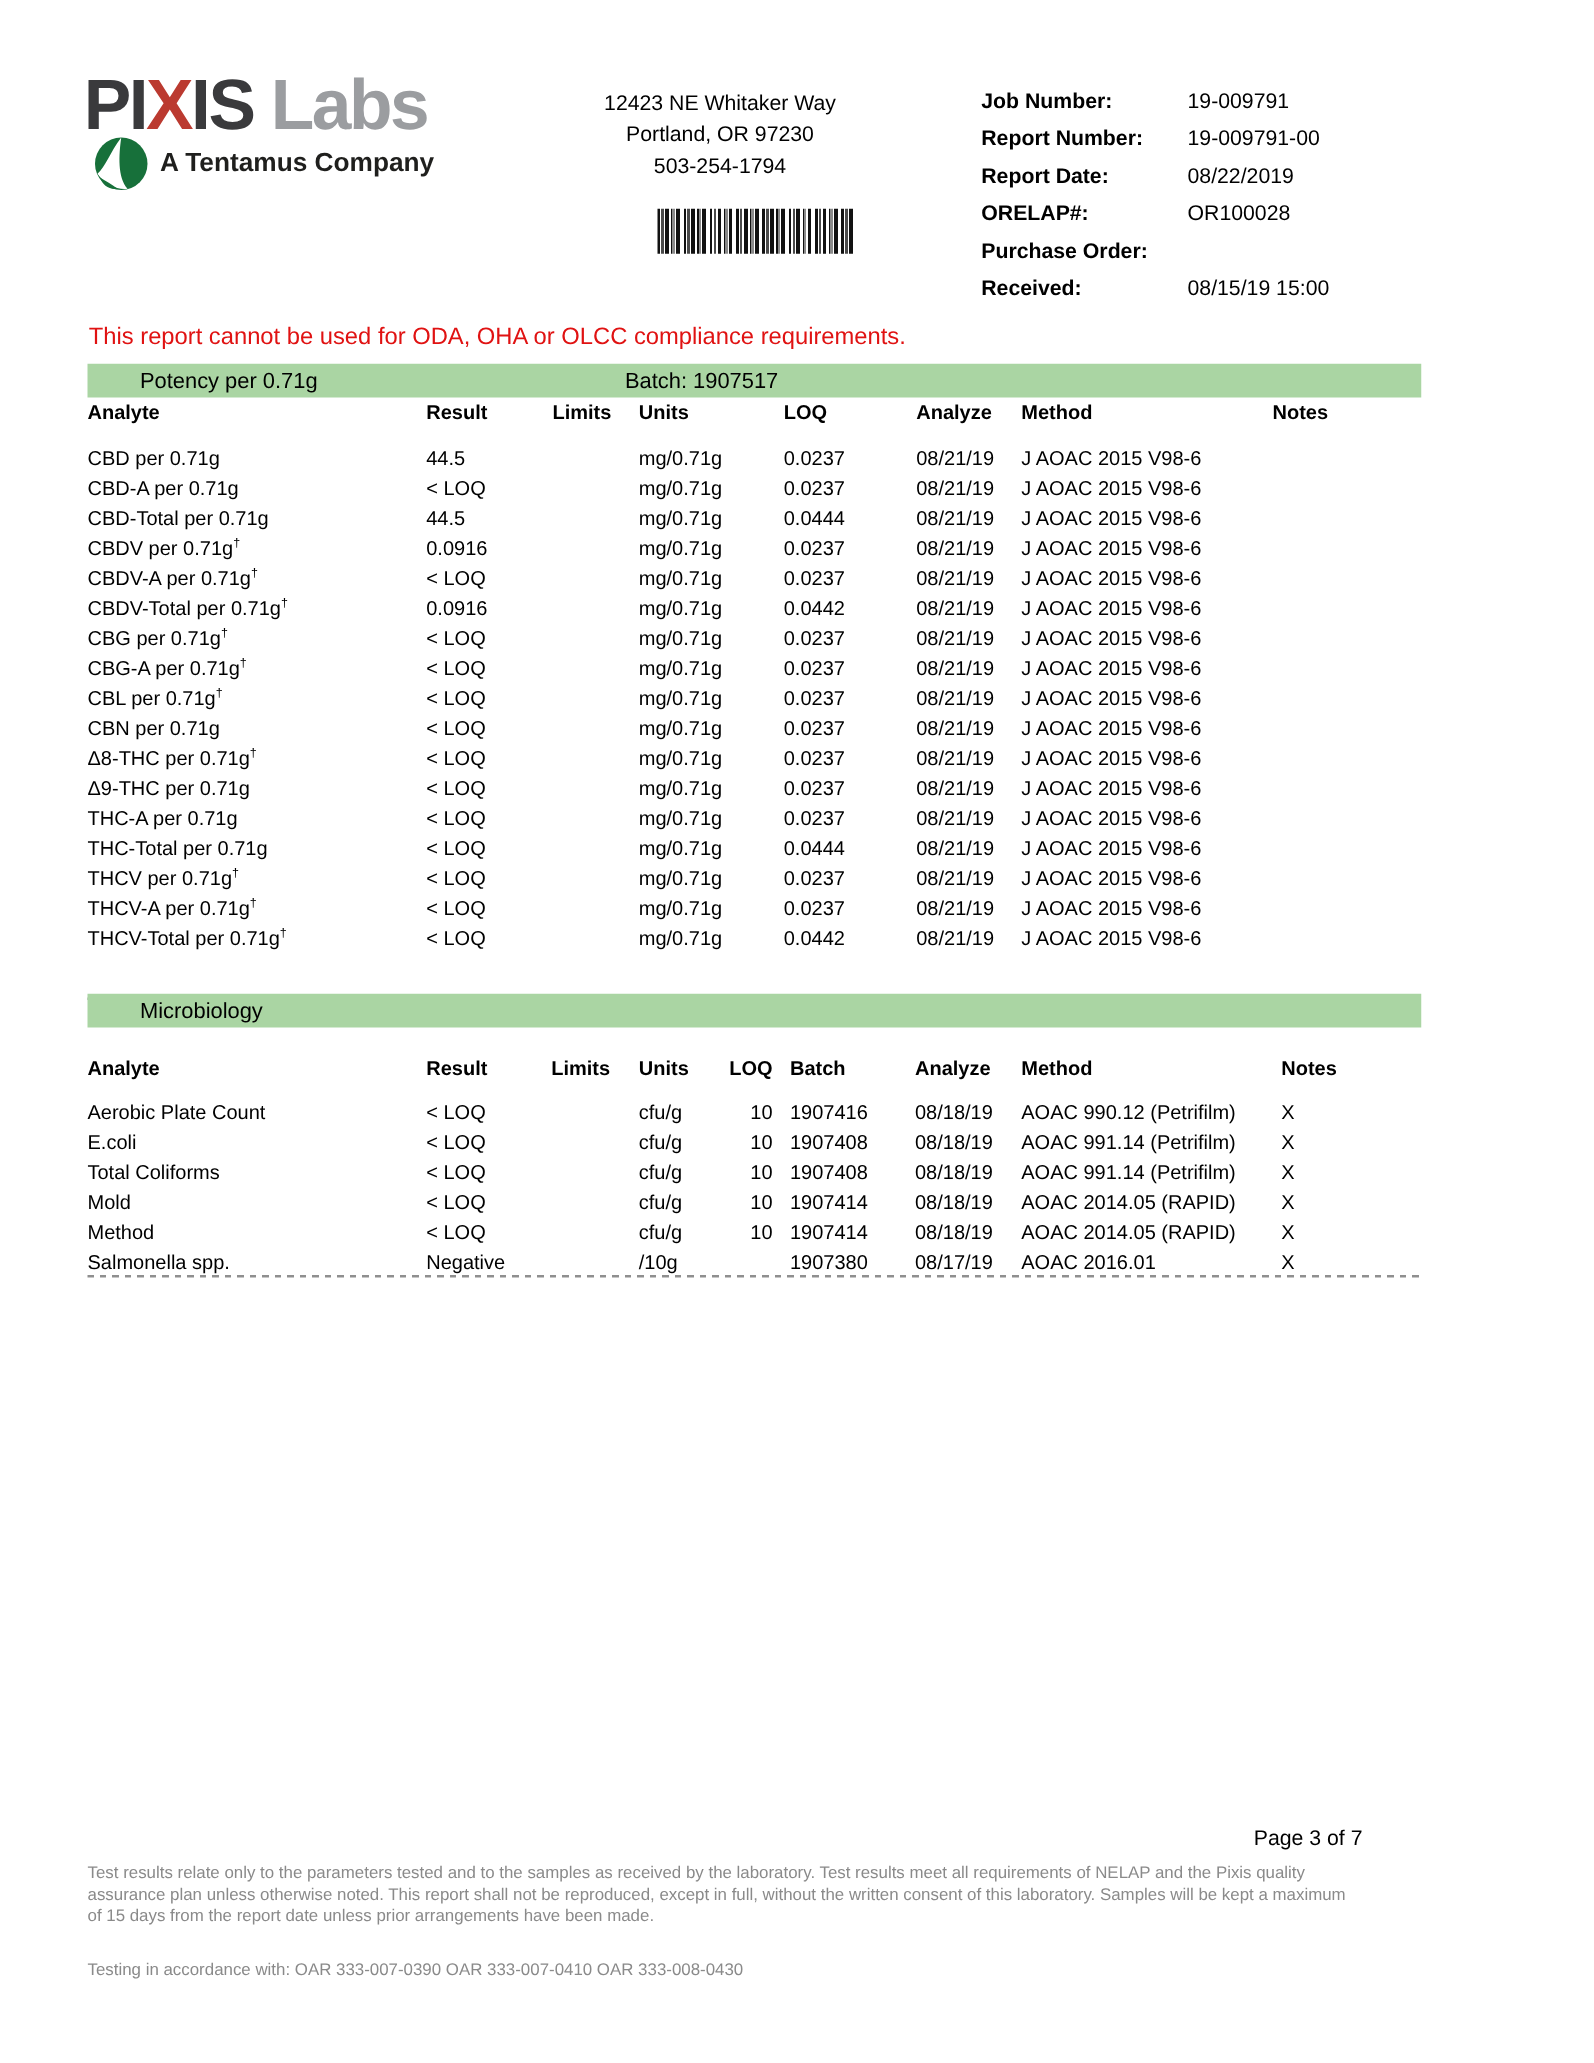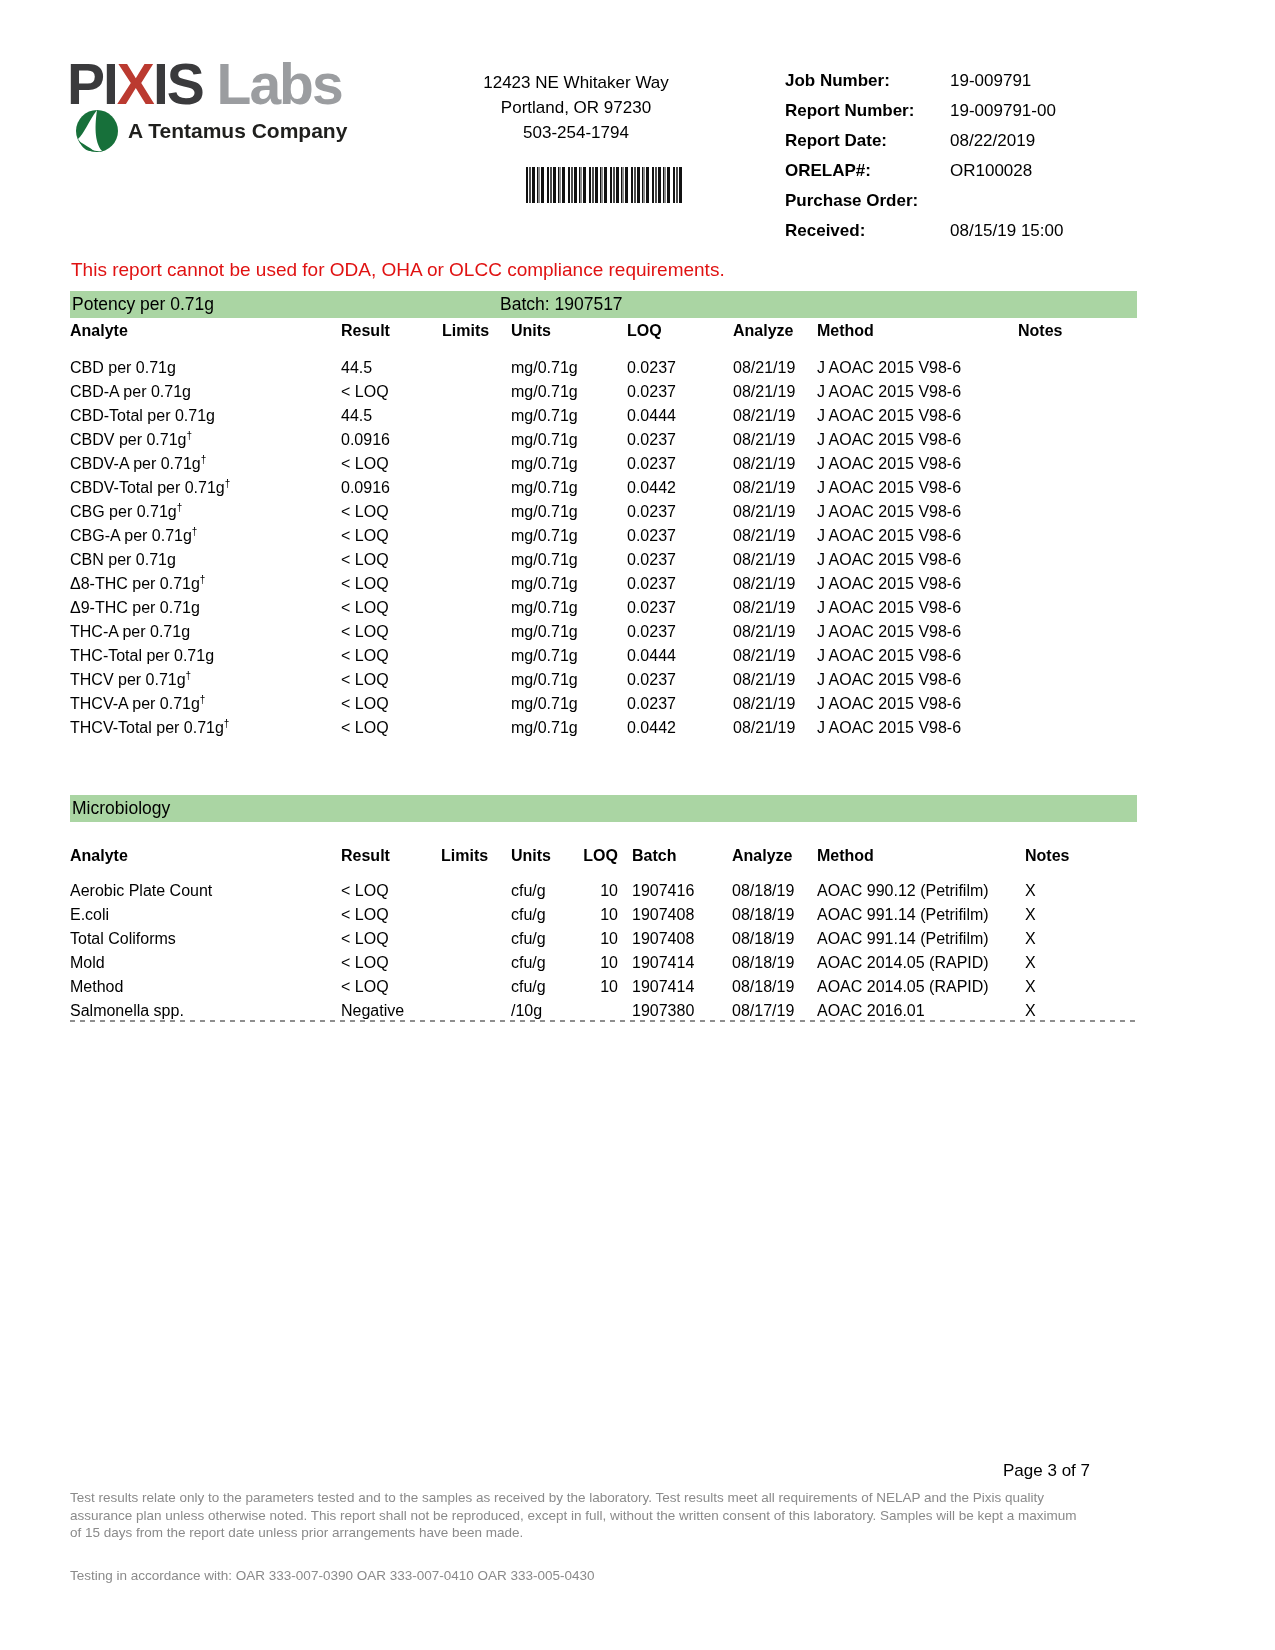--- a/index.html
+++ b/index.html
@@ -32,21 +32,21 @@
   .ri-row{display:flex;height:30px;align-items:center;}
   .ri-label{font-weight:bold;width:165px;}
   .ri-value{}
 
   
   .warning{position:absolute;left:71px;top:259px;font-size:19px;color:var(--warning-red);}
 
   
   .section-bar{position:absolute;left:70px;width:1067px;height:27px;background:var(--section-green);
     display:flex;align-items:center;font-size:17.5px;}
-  .section-bar .bar-title{padding-left:2px;}
+  .section-bar .bar-title{padding-left:2px;margin-left:40px;}
   .section-bar .bar-batch{position:absolute;left:430px;}
   .bar-potency{top:291px;}
   .bar-micro{top:795px;}
 
   
   table.data-table{position:absolute;left:70px;border-collapse:collapse;table-layout:fixed;
     font-size:16px;width:1067px;}
   .data-table th{font-weight:bold;text-align:left;vertical-align:top;padding:0;line-height:19px;white-space:nowrap;margin-top:33px;}
   .data-table td{padding:0;height:24px;vertical-align:middle;white-space:nowrap;overflow:visible;}
   .data-table sup{font-size:10px;line-height:0;}
@@ -216,20 +216,30 @@
           <td>&lt; LOQ</td>
           <td></td>
           <td>mg/0.71g</td>
           <td>0.0237</td>
           <td>08/21/19</td>
           <td>J AOAC 2015 V98-6</td>
           <td></td>
         </tr>
         <tr>
           <td>CBG-A per 0.71g<sup>†</sup></td>
+          <td>&lt; LOQ</td>
+          <td></td>
+          <td>mg/0.71g</td>
+          <td>0.0237</td>
+          <td>08/21/19</td>
+          <td>J AOAC 2015 V98-6</td>
+          <td></td>
+        </tr>
+        <tr>
+          <td>CBL per 0.71g<sup>†</sup></td>
           <td>&lt; LOQ</td>
           <td></td>
           <td>mg/0.71g</td>
           <td>0.0237</td>
           <td>08/21/19</td>
           <td>J AOAC 2015 V98-6</td>
           <td></td>
         </tr>
         <tr>
           <td>CBN per 0.71g</td>
@@ -409,15 +419,15 @@
           <td>08/17/19</td>
           <td>AOAC 2016.01</td>
           <td>X</td>
         </tr>
       </tbody>
   </table>
   <div class="dashed dashed-2"></div>
 
   <div class="page-label">Page 3 of 7</div>
   <div class="disclaimer">Test results relate only to the parameters tested and to the samples as received by the laboratory. Test results meet all requirements of NELAP and the Pixis quality assurance plan unless otherwise noted. This report shall not be reproduced, except in full, without the written consent of this laboratory. Samples will be kept a maximum of 15 days from the report date unless prior arrangements have been made.</div>
-  <div class="accordance">Testing in accordance with: OAR 333-007-0390  OAR 333-007-0410  OAR 333-005-0430</div>
+  <div class="accordance">Testing in accordance with: OAR 333-007-0390  OAR 333-007-0410  OAR 333-008-0430</div>
 
 </div>
 
 </body></html>

